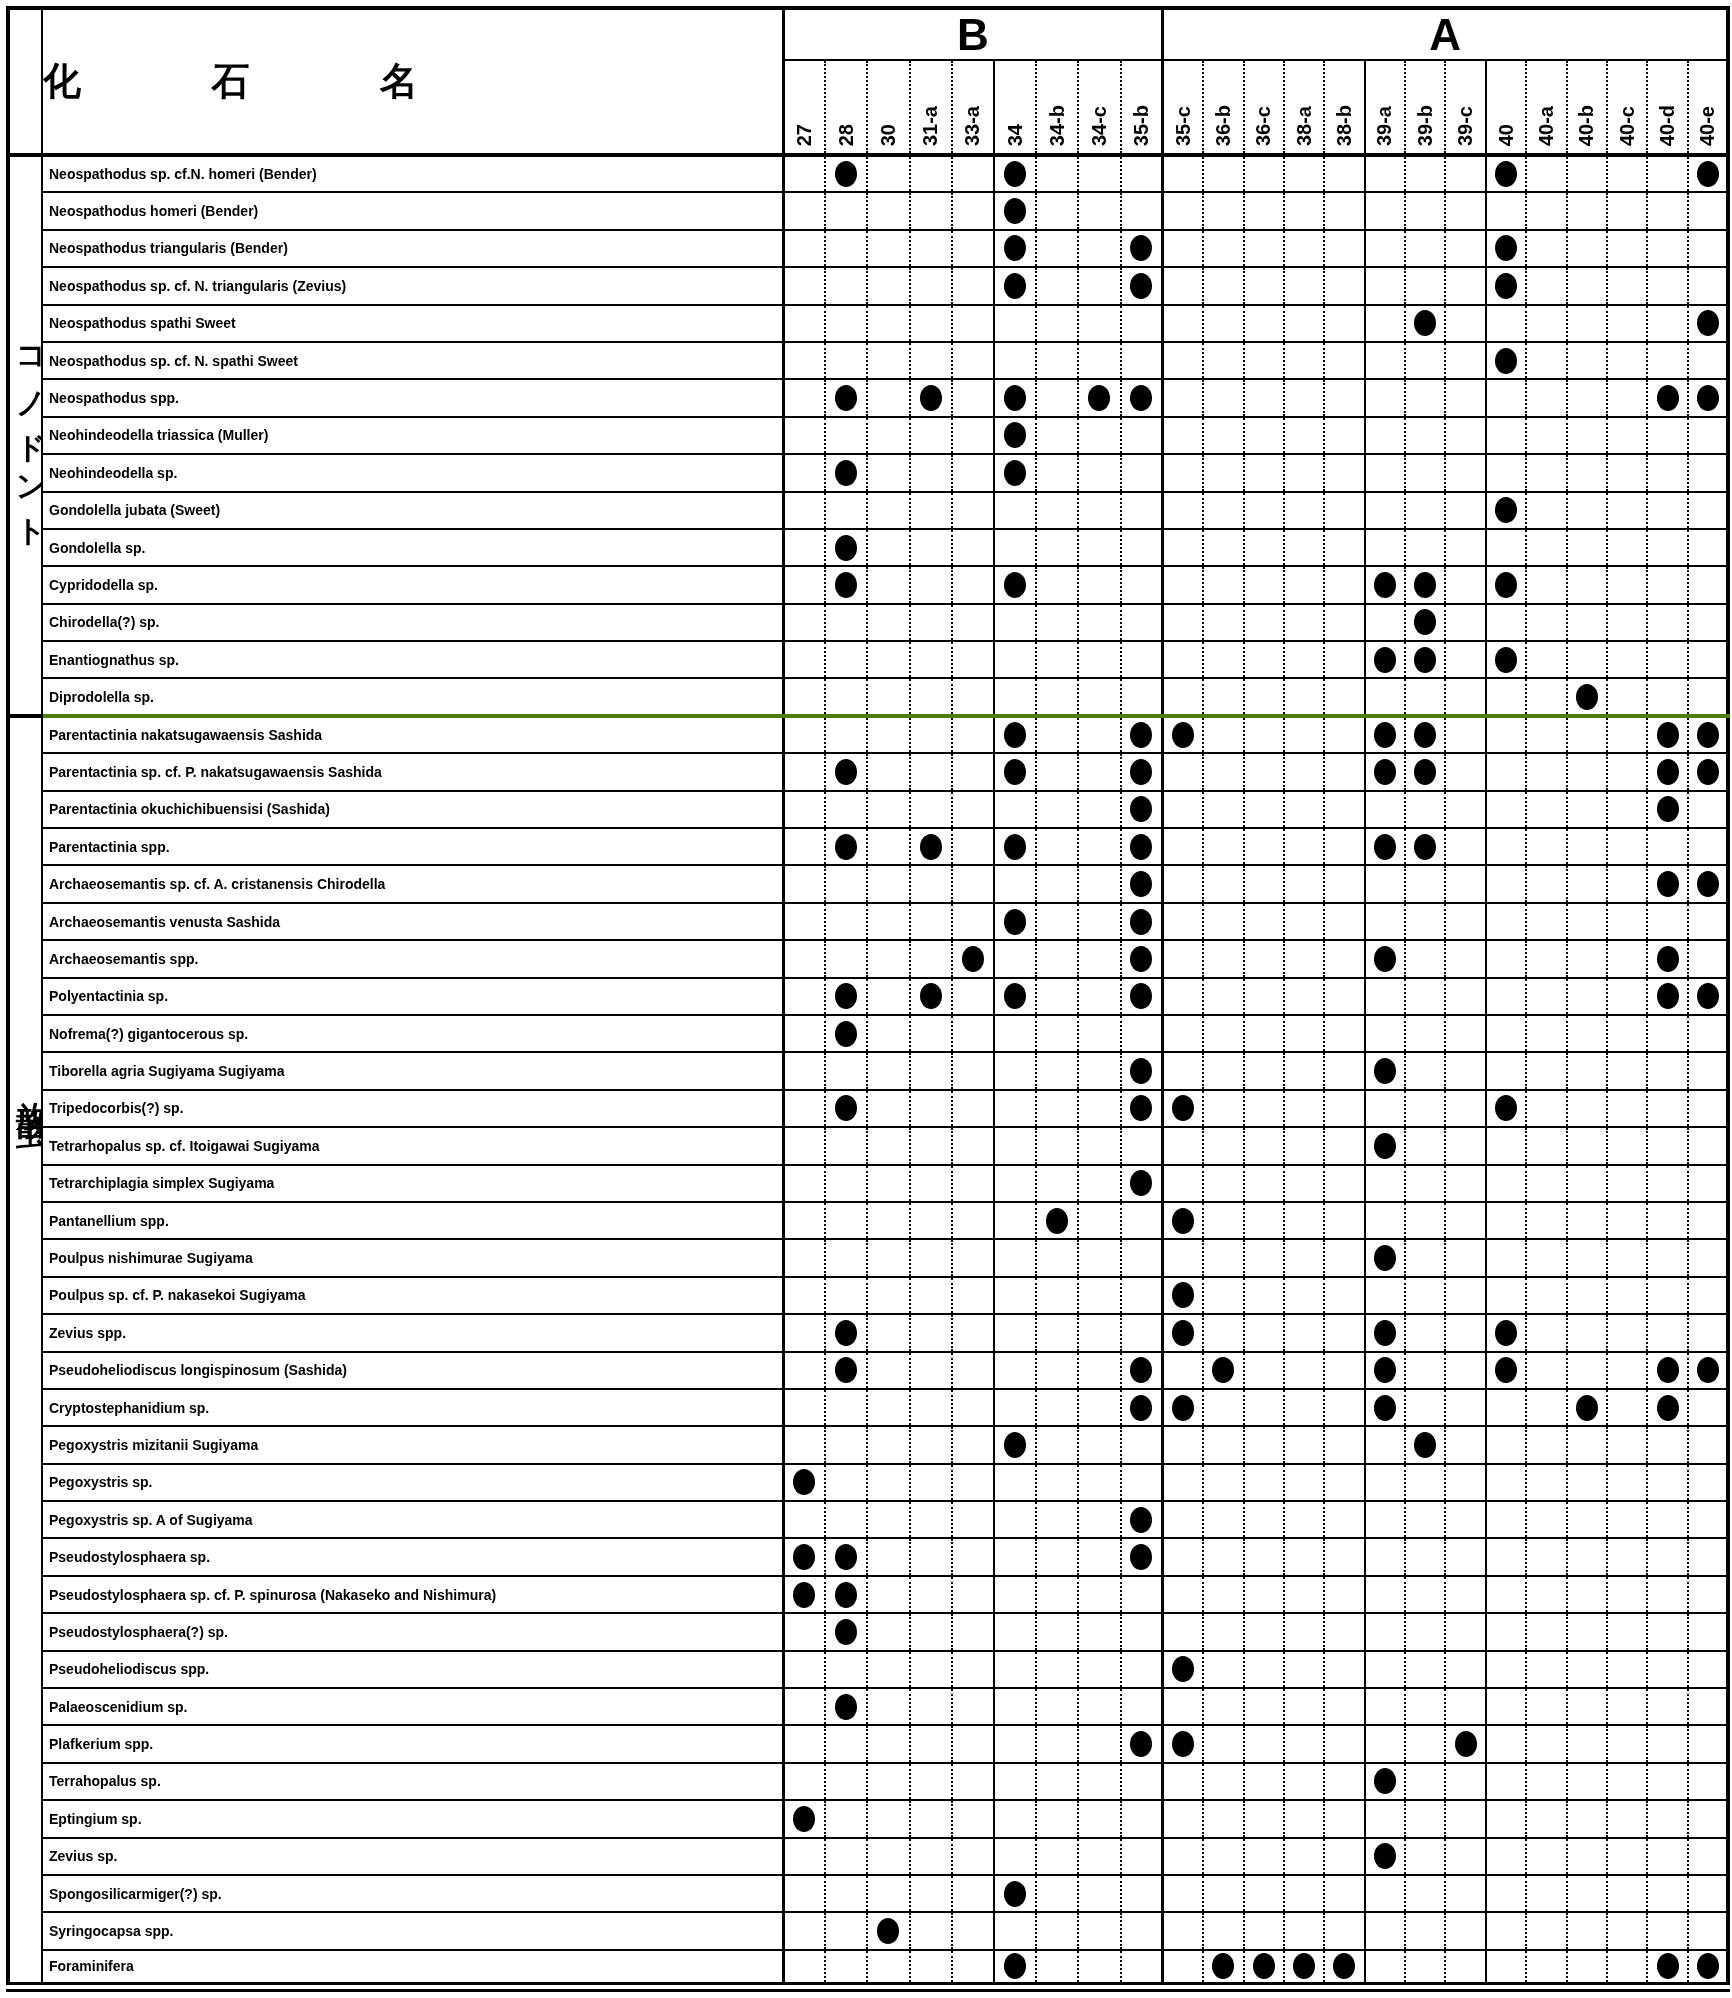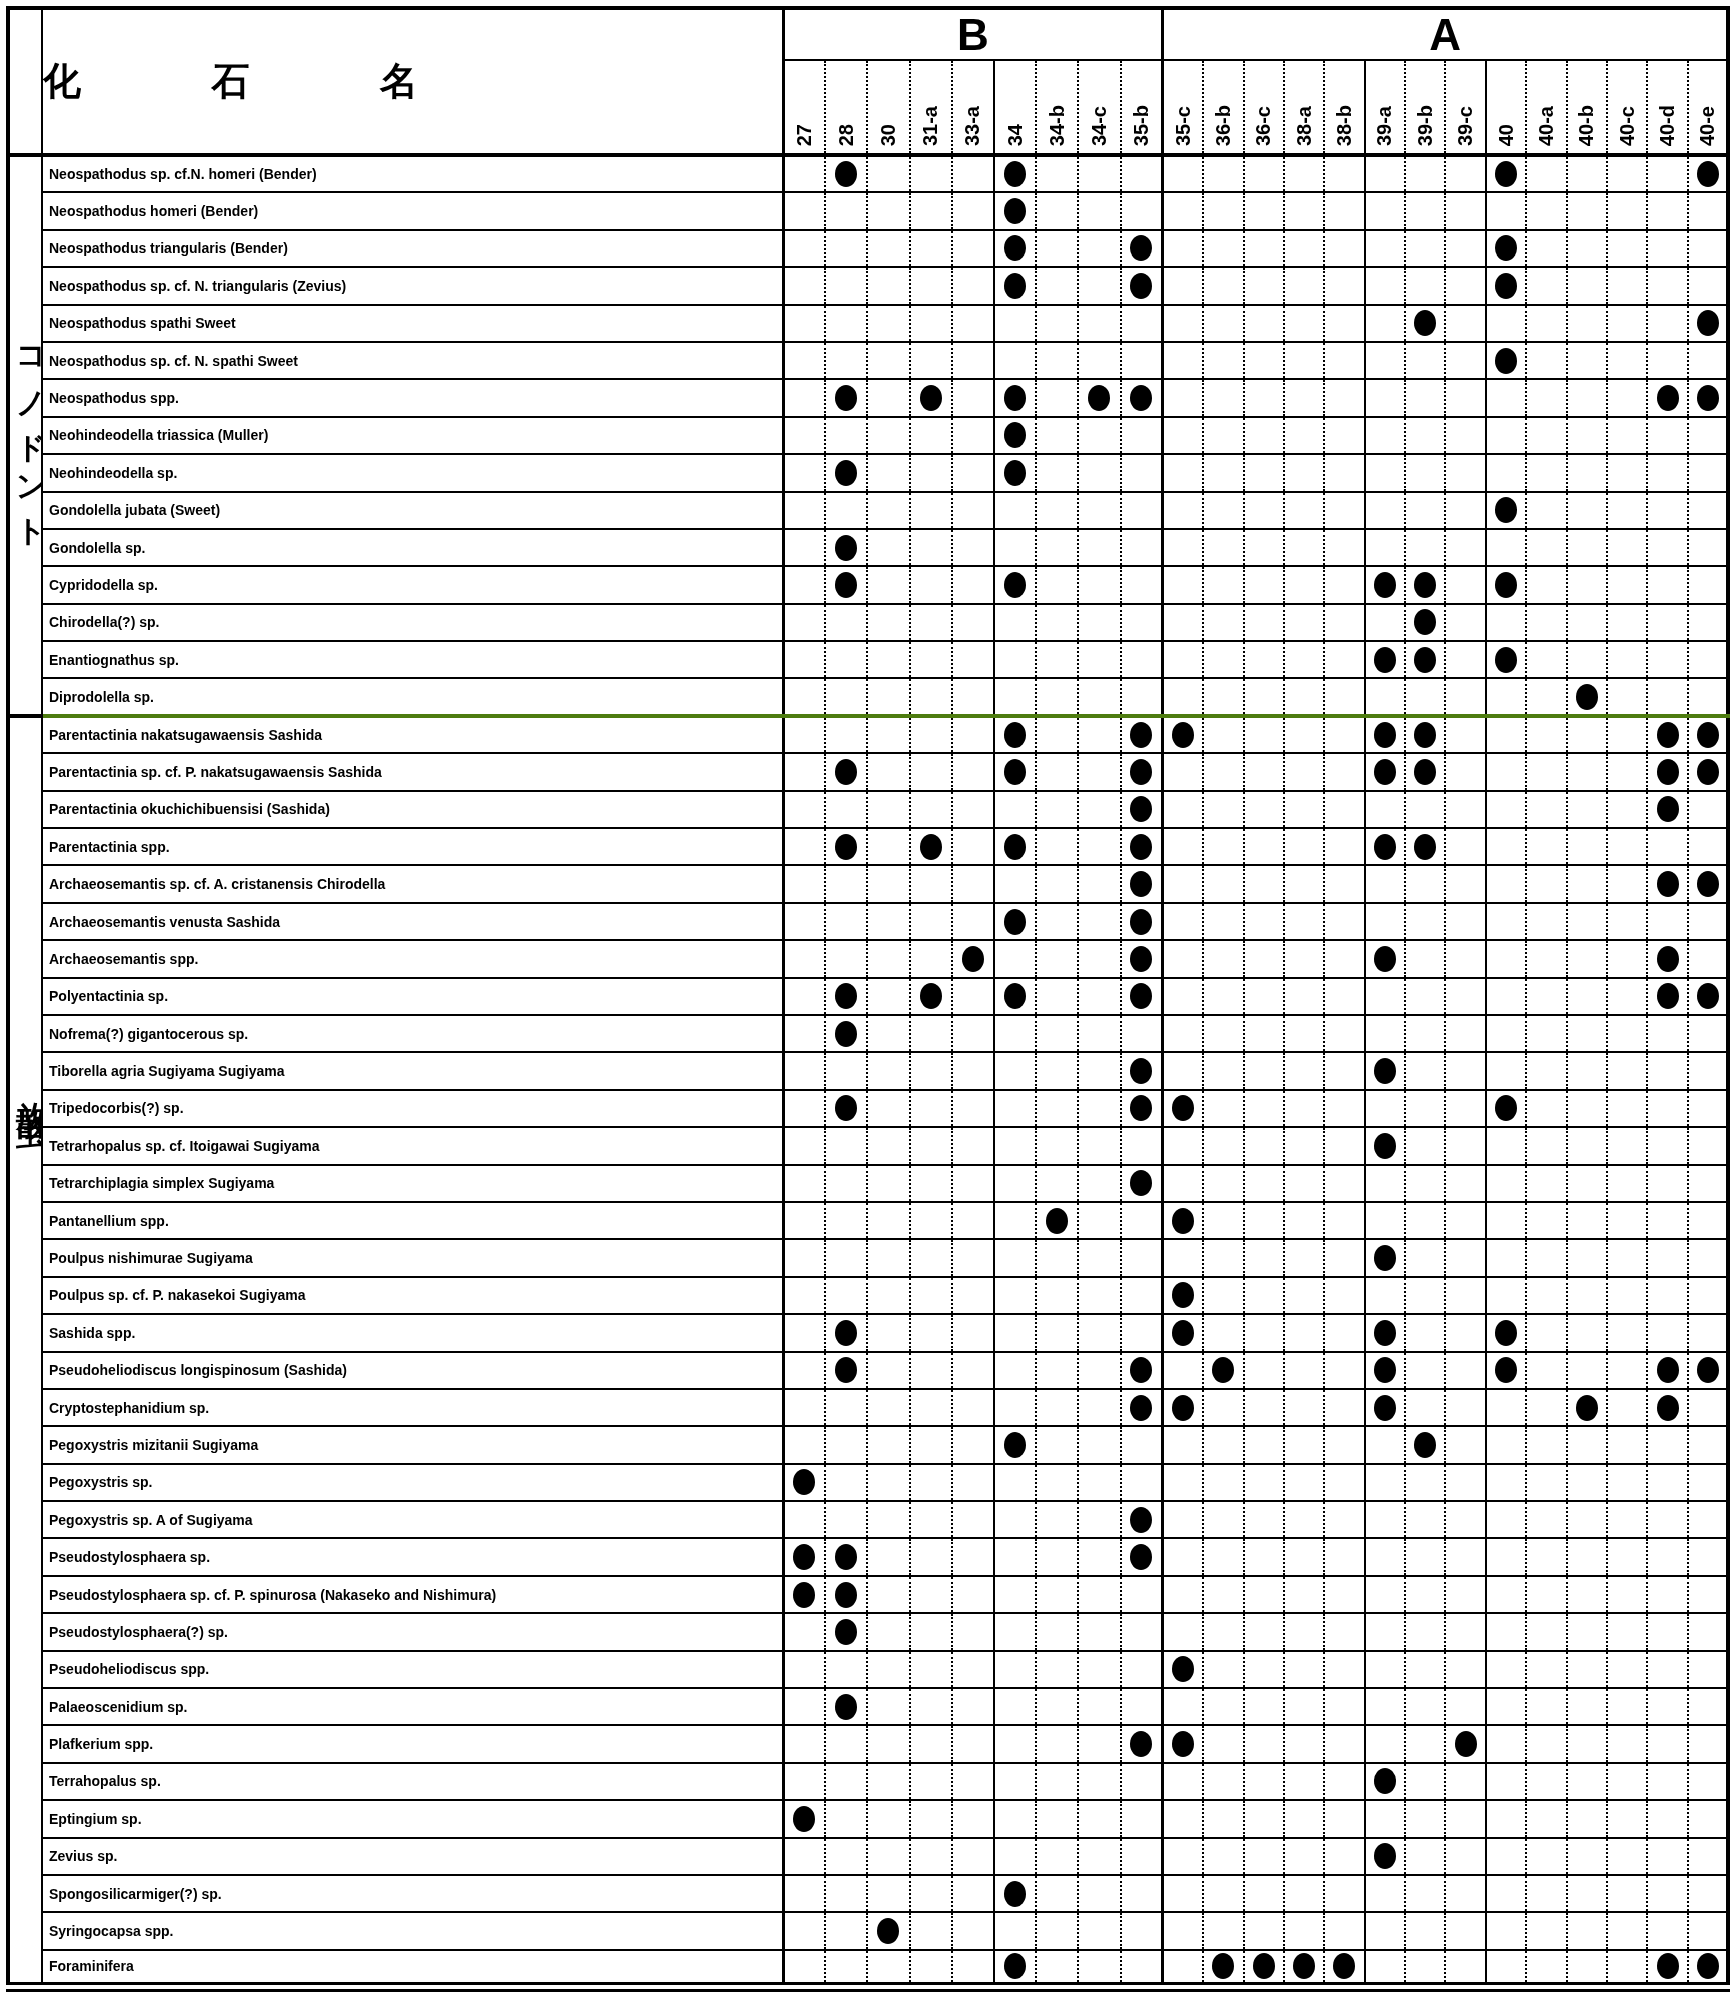--- a/index.html
+++ b/index.html
@@ -897,21 +897,21 @@
           <td class="cell c-dot"></td>
           <td class="cell c-dot"></td>
           <td class="cell c-solid"></td>
           <td class="cell c-dot"></td>
           <td class="cell c-dot"></td>
           <td class="cell c-dot"></td>
           <td class="cell c-dot"></td>
           <td class="cell c-dot"></td>
         </tr>
         <tr class="datarow">
-          <td class="name"><span>Sashida spp.</span></td>
+          <td class="name"><span>Zevius spp.</span></td>
           <td class="cell c-none"></td>
           <td class="cell c-dot"><span class="dot"></span></td>
           <td class="cell c-dot"></td>
           <td class="cell c-dot"></td>
           <td class="cell c-dot"></td>
           <td class="cell c-solid"></td>
           <td class="cell c-dot"></td>
           <td class="cell c-dot"></td>
           <td class="cell c-dot"></td>
           <td class="cell c-thick"><span class="dot"></span></td>

